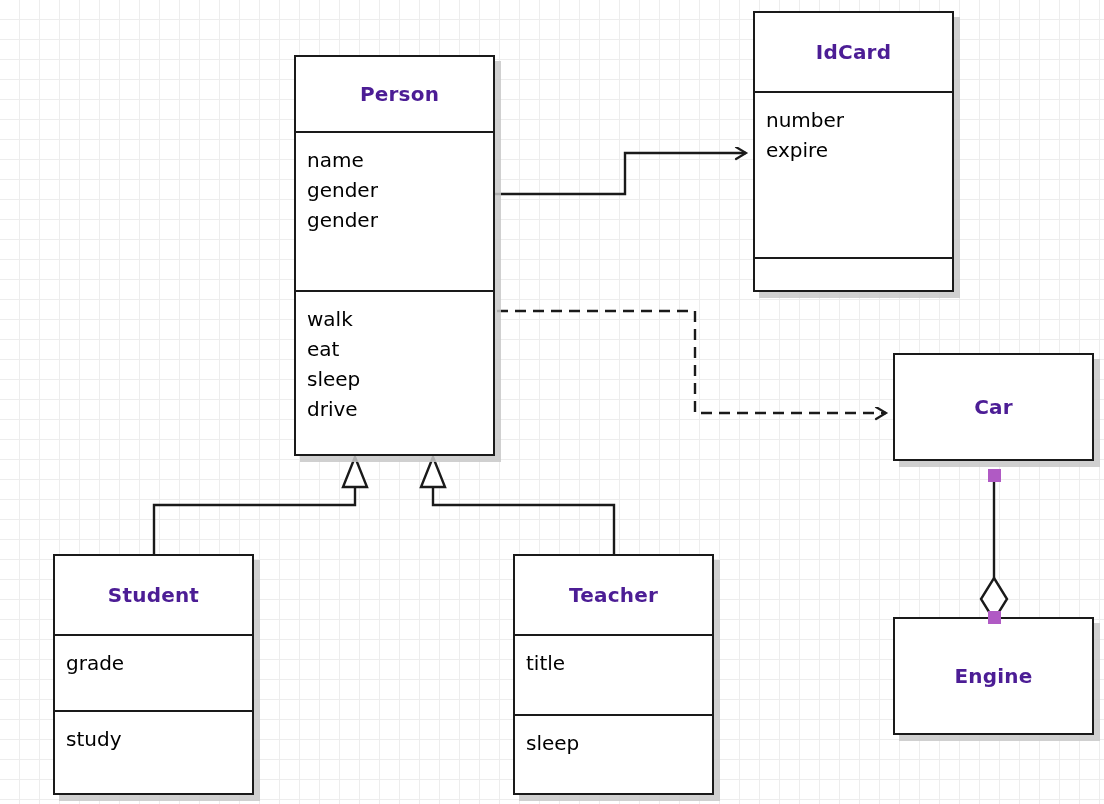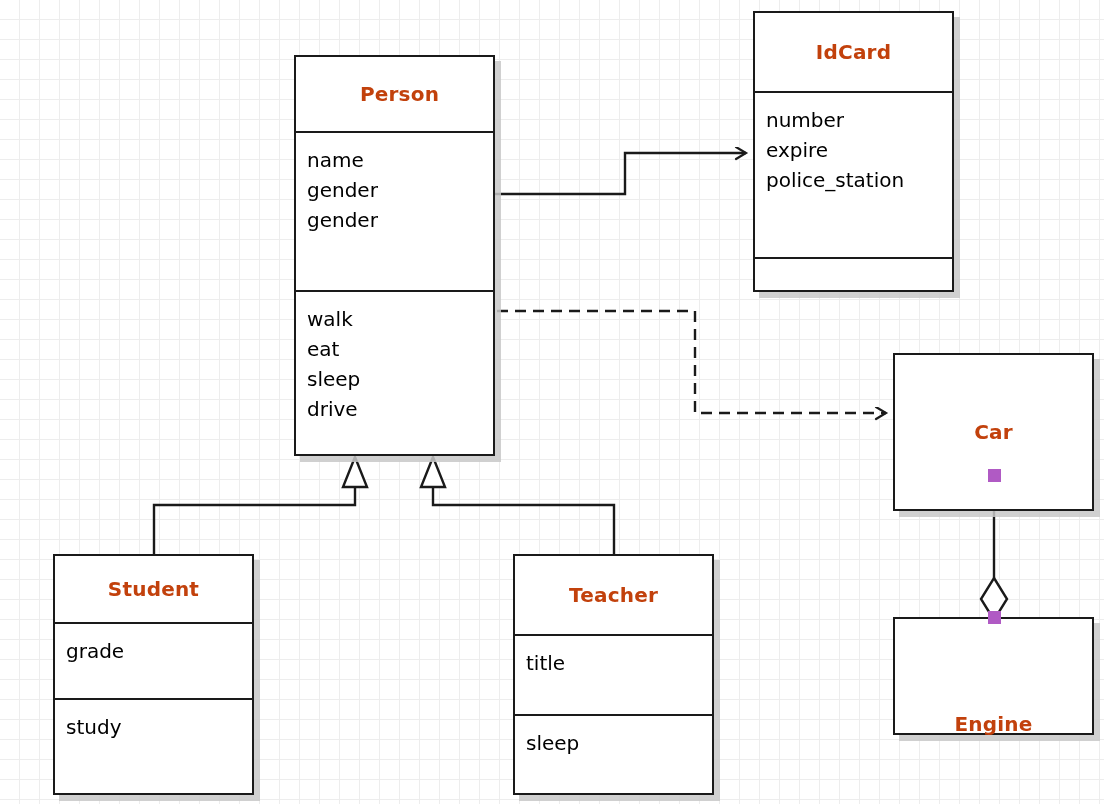--- a/index.html
+++ b/index.html
@@ -43,21 +43,21 @@
   .compartment + .compartment {
     border-top: 2.5px solid #1a1a1a;
     padding-left: 11px;
   }
   .class-title {
     display: flex;
     align-items: center;
     justify-content: center;
     font-weight: bold;
     font-size: 20px;
-    color: #c2410c;
+    color: #4c1d95;
     letter-spacing: 0.2px;
   }
   .members {
     padding: 12px 0 0 5px;
     font-size: 20px;
     line-height: 30px;
     color: #000000;
   }
   .members .member-row {
     white-space: nowrap;
@@ -120,37 +120,36 @@
       <div class="member-row">sleep</div>
       <div class="member-row">drive</div>
     </div>
   </div>
 
   <div class="uml-class" style="left:753px; top:11px; width:201px; height:281px;">
     <div class="compartment class-title" style="height:78px;">IdCard</div>
     <div class="compartment members" style="height:166px;">
       <div class="member-row">number</div>
       <div class="member-row">expire</div>
-      <div class="member-row">police_station</div>
     </div>
     <div class="compartment members empty-compartment" style="height:37px;"></div>
   </div>
 
-  <div class="uml-class" style="left:893px; top:353px; width:201px; height:158px;">
+  <div class="uml-class" style="left:893px; top:353px; width:201px; height:108px;">
     <div class="compartment class-title" style="height:100%;">Car</div>
   </div>
   <div class="handle" style="left:988px; top:469px;"></div>
 
   <div class="uml-class" style="left:893px; top:617px; width:201px; height:118px;">
-    <div class="compartment class-title" style="height:100%;margin-top:48px;">Engine</div>
+    <div class="compartment class-title" style="height:100%;">Engine</div>
   </div>
   <div class="handle" style="left:988px; top:611px;"></div>
 
   <div class="uml-class" style="left:53px; top:554px; width:201px; height:241px;">
-    <div class="compartment class-title" style="height:66px;">Student</div>
+    <div class="compartment class-title" style="height:78px;">Student</div>
     <div class="compartment members" style="height:76px;">
       <div class="member-row">grade</div>
     </div>
     <div class="compartment members" style="height:80px;">
       <div class="member-row">study</div>
     </div>
   </div>
 
   <div class="uml-class" style="left:513px; top:554px; width:201px; height:241px;">
     <div class="compartment class-title" style="height:78px;">Teacher</div>

